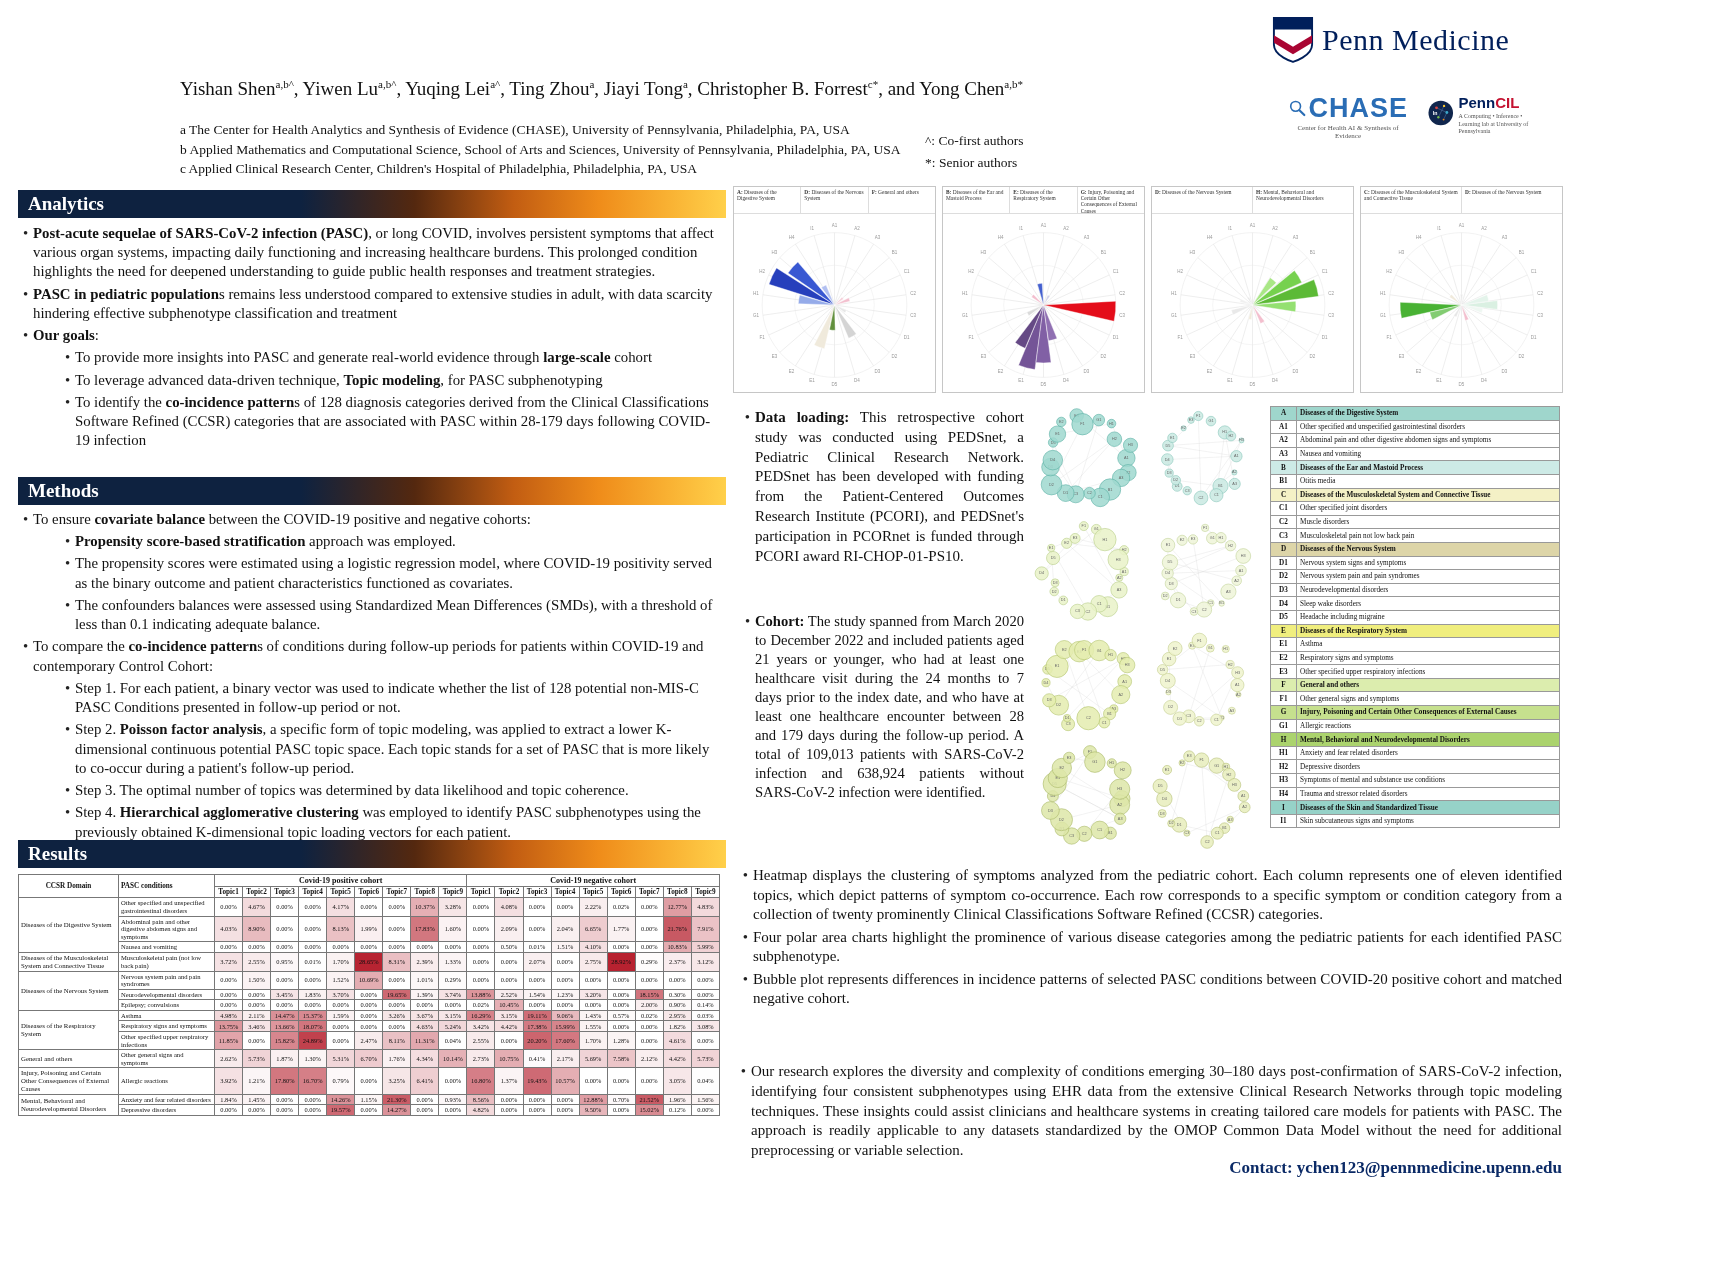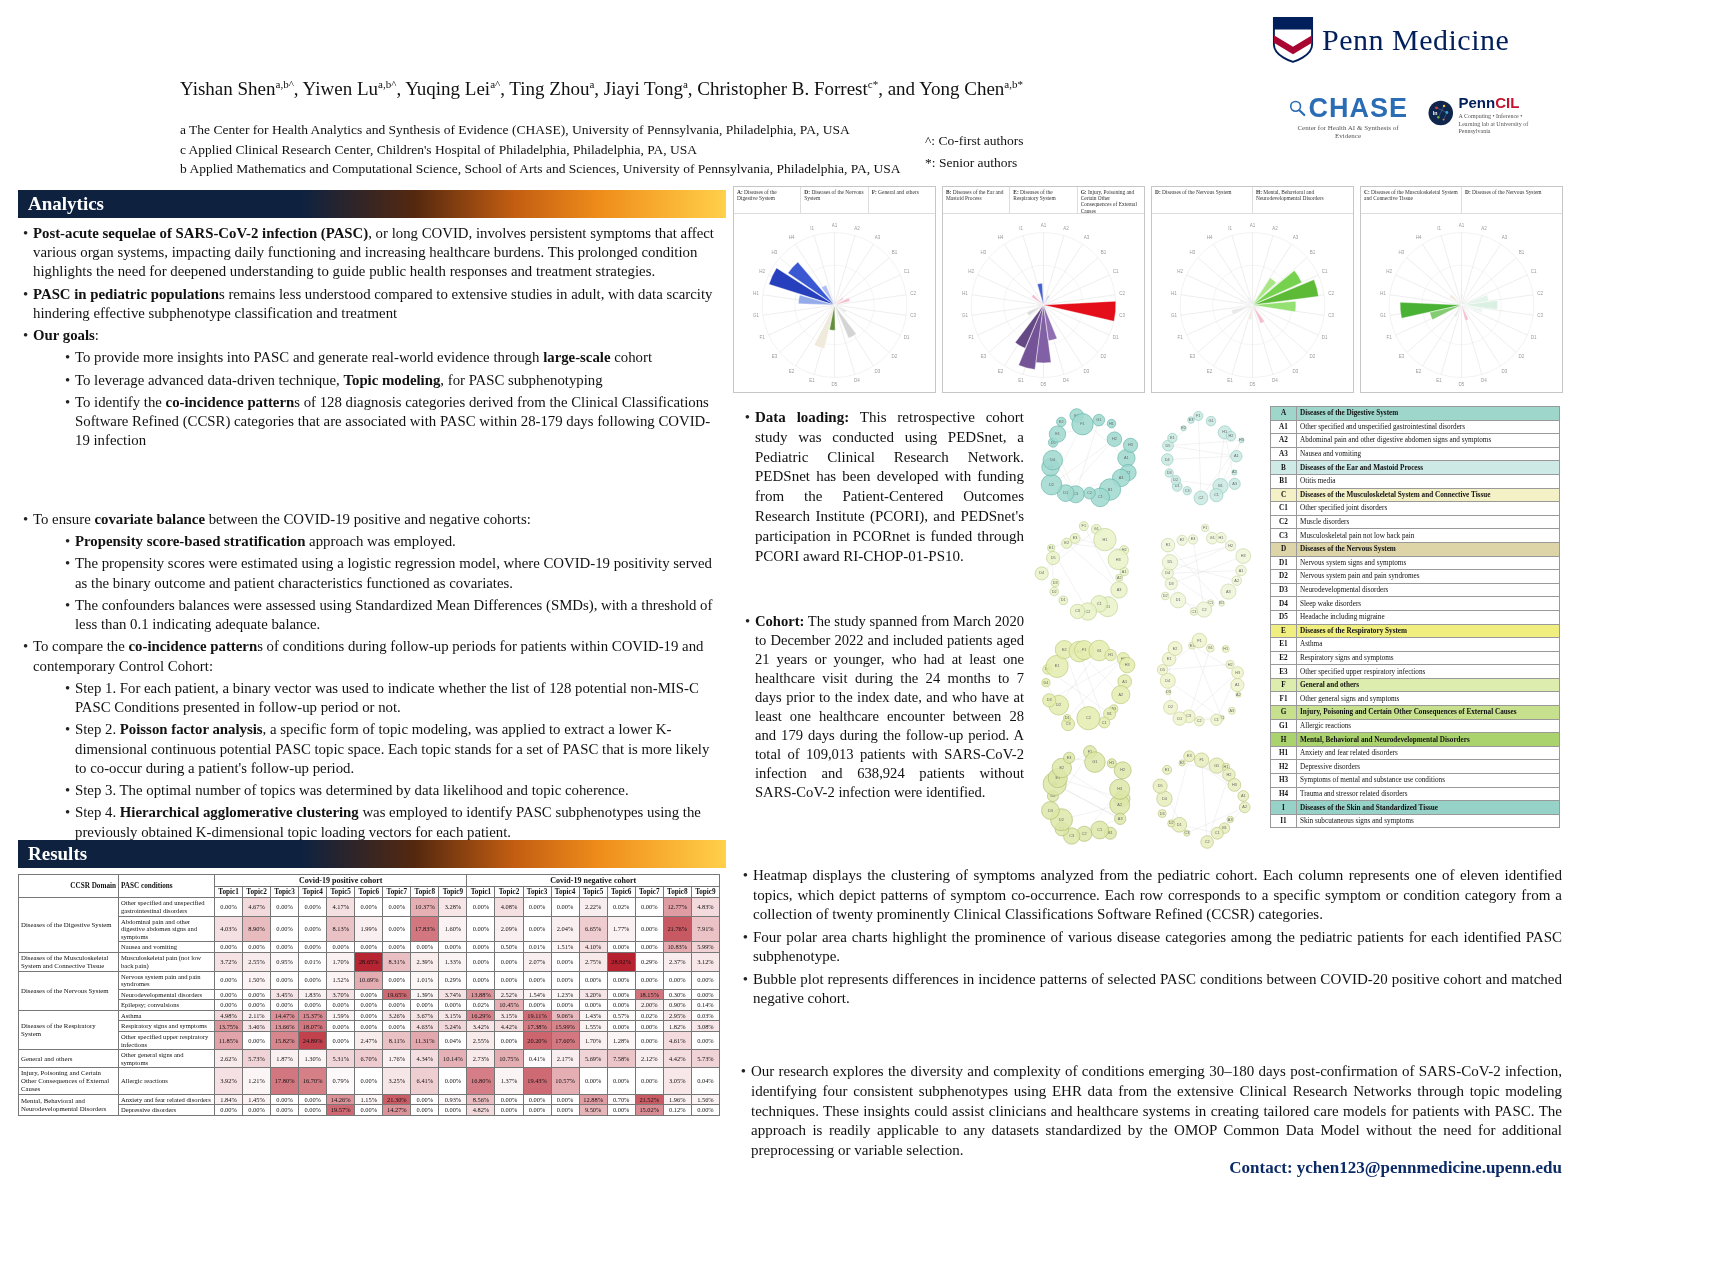--- a/index.html
+++ b/index.html
@@ -65,22 +65,22 @@
 </style>
 </head>
 <body>
 
 <div class="poster">
 
 
   <div class="authors">Yishan Shen<sup>a,b^</sup>, Yiwen Lu<sup>a,b^</sup>, Yuqing Lei<sup>a^</sup>, Ting Zhou<sup>a</sup>, Jiayi Tong<sup>a</sup>, Christopher B. Forrest<sup>c*</sup>, and Yong Chen<sup>a,b*</sup></div>
   <div class="affils">
     <div>a The Center for Health Analytics and Synthesis of Evidence (CHASE), University of Pennsylvania, Philadelphia, PA, USA</div>
+    <div>b Applied Mathematics and Computational Science, School of Arts and Sciences, University of Pennsylvania, Philadelphia, PA, USA</div>
     <div>c Applied Clinical Research Center, Children's Hospital of Philadelphia, Philadelphia, PA, USA</div>
-    <div>b Applied Mathematics and Computational Science, School of Arts and Sciences, University of Pennsylvania, Philadelphia, PA, USA</div>
   </div>
   <div class="notes">
     <div>^: Co-first authors</div>
     <div>*: Senior authors</div>
   </div>
 
   <div class="penn-logo">
     <svg width="42" height="48" viewBox="0 0 44 50">
       <path d="M2 2 H42 V30 C42 42 22 48 22 48 C22 48 2 42 2 30 Z" fill="#fff" stroke="#011f5b" stroke-width="2"></path>
       <path d="M2 2 H42 V14 H2 Z" fill="#011f5b"></path>
@@ -140,20 +140,21 @@
       <div class="li l2">
         <span class="mk">•</span>
         <span class="btext">To leverage advanced data-driven technique, <b>Topic modeling</b>, for PASC subphenotyping</span>
       </div>
       <div class="li l2">
         <span class="mk">•</span>
         <span class="btext">To identify the <b>co-incidence pattern</b>s of 128 diagnosis categories derived from the Clinical Classifications Software Refined (CCSR) categories that are associated with PASC within 28-179 days following COVID-19 infection</span>
       </div>
     </div>
 
+  <div class="sec-bar" style="left:18px;top:477px;width:708px">Methods</div>
   <div class="sec-text" id="methods-list" style="left:18px;top:510px;width:704px">
       <div class="li l1">
         <span class="mk">•</span>
         <span class="btext">To ensure <b>covariate balance</b> between the COVID-19 positive and negative cohorts:</span>
       </div>
       <div class="li l2">
         <span class="mk">•</span>
         <span class="btext"><b>Propensity score-based stratification</b> approach was employed.</span>
       </div>
       <div class="li l2">
@@ -206,21 +207,21 @@
           <col>
           <col>
           <col>
           <col>
           <col>
           <col>
           <col>
         </colgroup>
         <tbody>
           <tr>
-            <th rowspan="2" style="text-align:right">CCSR Domain</th>
+            <th rowspan="2" style="text-align:center">CCSR Domain</th>
             <th rowspan="2" style="text-align:left">PASC conditions</th>
             <th class="big" colspan="9">Covid-19 positive cohort</th>
             <th class="big" colspan="9">Covid-19 negative cohort</th>
           </tr>
           <tr>
             <th>Topic1</th>
             <th>Topic2</th>
             <th>Topic3</th>
             <th>Topic4</th>
             <th>Topic5</th>

